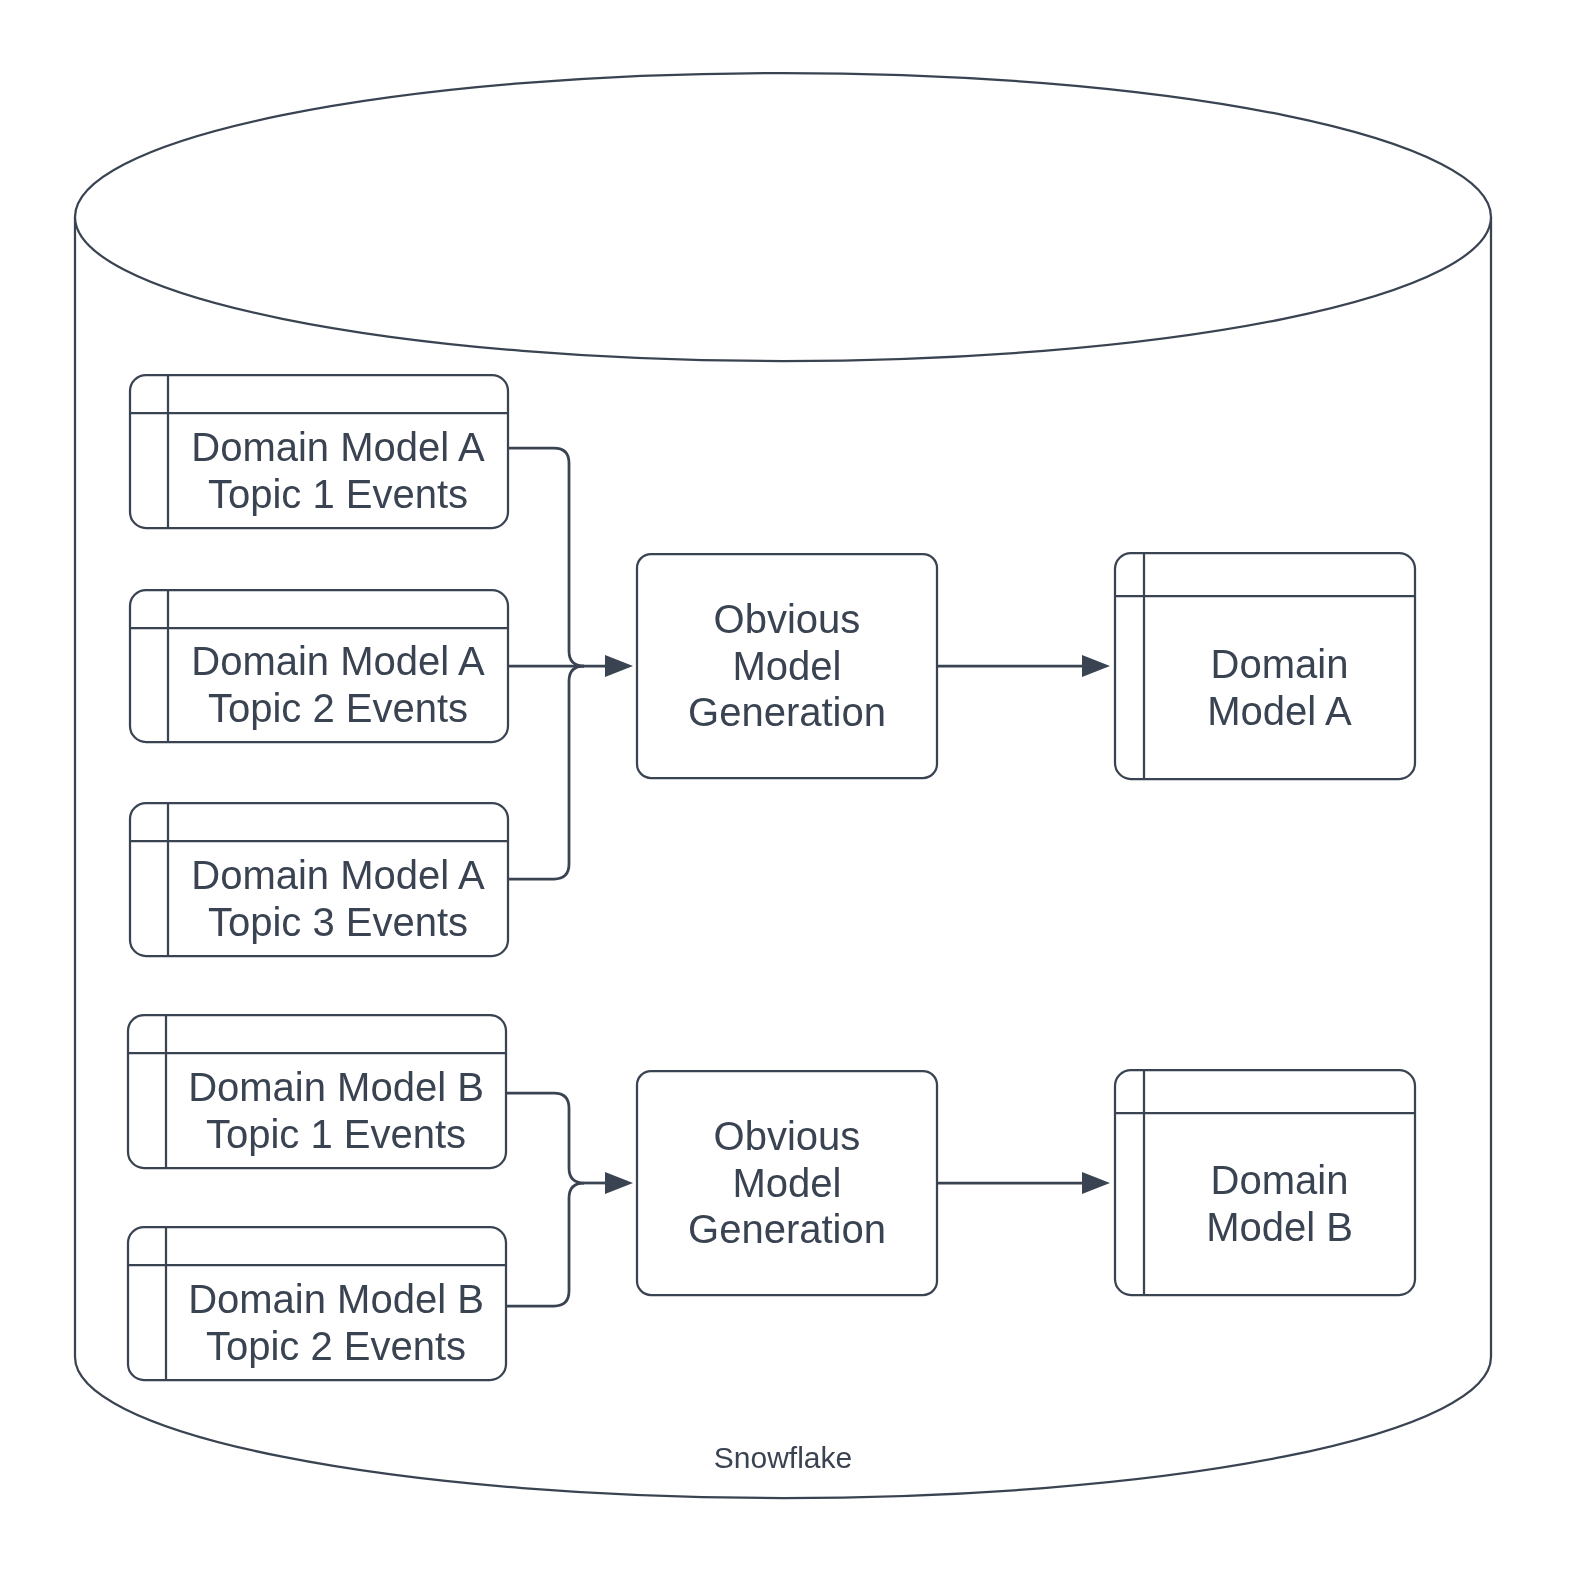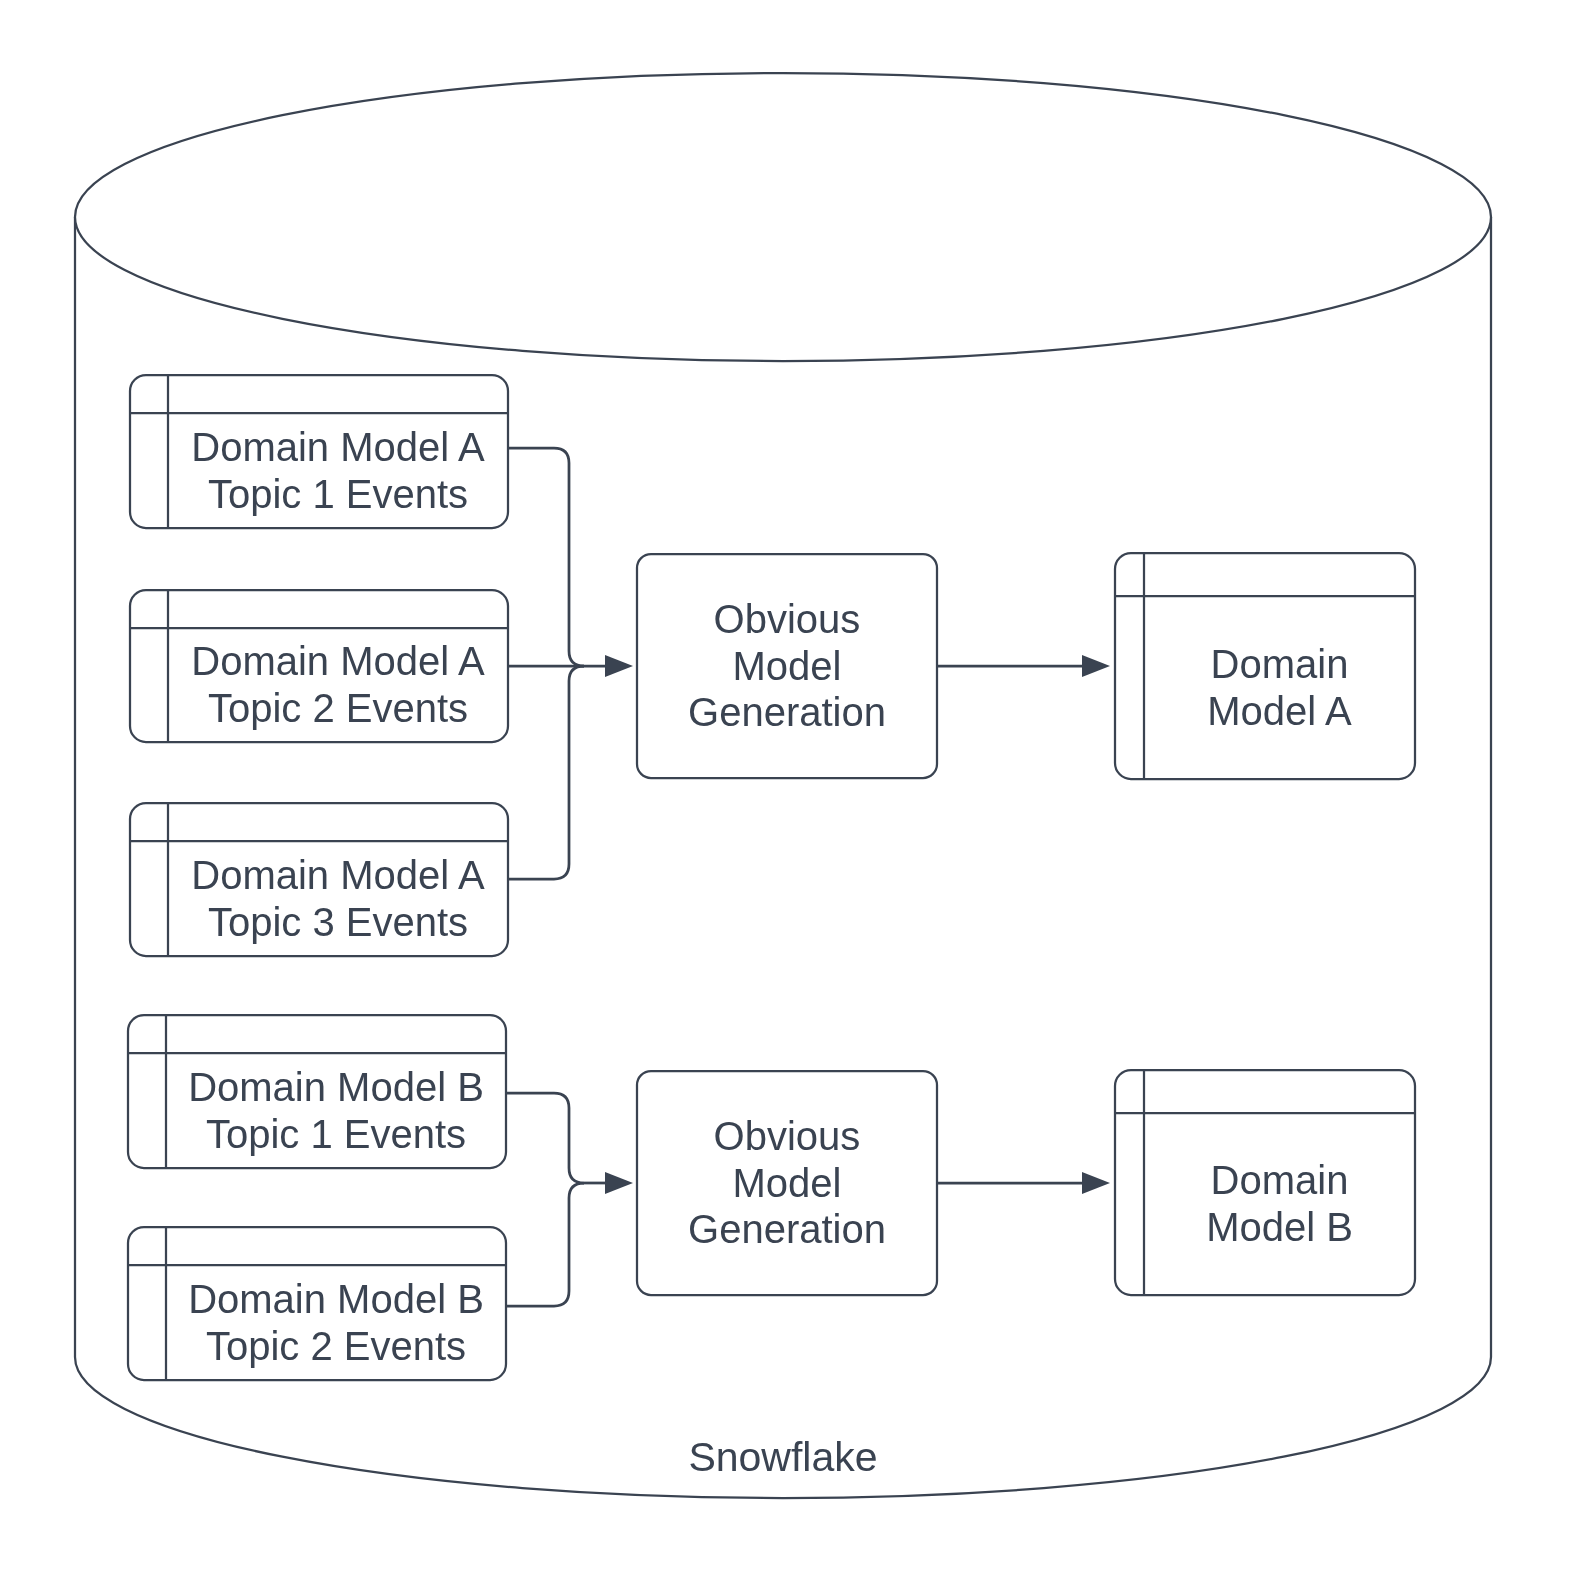--- a/index.html
+++ b/index.html
@@ -44,21 +44,21 @@
     display: flex;
     align-items: center;
     justify-content: center;
     text-align: center;
     white-space: pre-line;
     color: var(--line-color, #3a4351);
     font-size: 40px;
     line-height: 1.17;
   }
   .container-label {
-    font-size: 41px;
+    font-size: 30px;
   }
 </style>
 </head>
 <body>
 
 <div id="canvas">
 
   <svg id="shapes" width="1569" height="1571" viewBox="0 0 1569 1571">
 
     <g>

